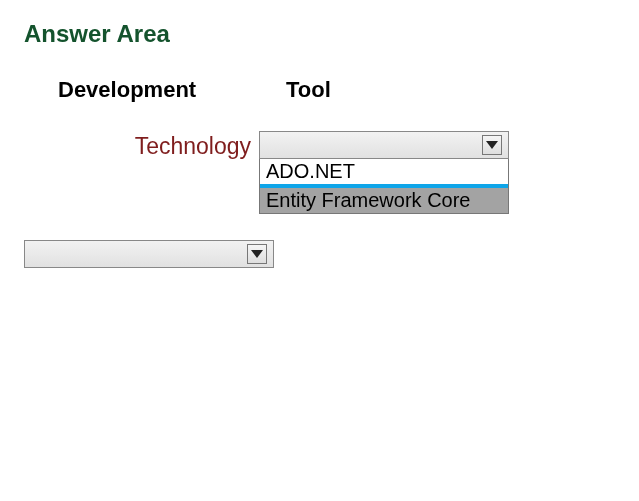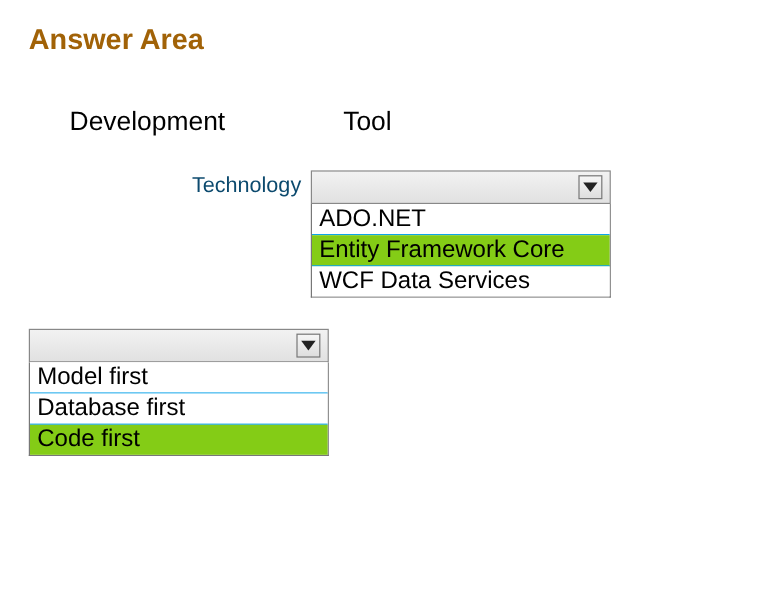--- a/index.html
+++ b/index.html
@@ -6,50 +6,50 @@
     body {
       font-family: Arial, sans-serif;
       background: #fff;
       padding: 20px 24px;
       width: 639px;
       height: 501px;
     }
     .page-title {
       font-size: 24px;
       font-weight: bold;
-      color: #a16207;
-      margin-bottom: 40px;
+      color: #14532d;
+      margin-bottom: 29px;
     }
     .columns-header {
       display: flex;
       margin-bottom: 28px;
       padding-left: 34px;
     }
     .col-left {
       width: 200px;
       font-size: 22px;
-      font-weight: normal;
+      font-weight: bold;
       color: #000;
     }
     .col-right {
       font-size: 22px;
-      font-weight: normal;
+      font-weight: bold;
       color: #000;
       margin-left: 28px;
     }
     .field-row {
       display: flex;
       align-items: flex-start;
       margin-bottom: 26px;
     }
     .field-label {
       width: 235px;
       text-align: right;
-      font-size: 18px;
-      color: #0c4a6e;
+      font-size: 23px;
+      color: #7f1d1d;
       padding-right: 8px;
       padding-top: 2px;
     }
     .dropdown-group {
       width: 250px;
     }
     .dropdown-closed {
       height: 28px;
       background: linear-gradient(#f2f2f2, #e1e1e1);
       border: 1px solid #888;
@@ -76,29 +76,29 @@
     }
     .dropdown-list {
       border: 1px solid #777;
       border-top: none;
       background: #fff;
     }
     .dropdown-option {
       font-size: 20px;
       color: #000;
       padding: 1px 8px 1px 6px;
-      border-bottom: 1px solid #0ea5e9;
+      border-bottom: 4px solid #0ea5e9;
       background: #fff;
       cursor: pointer;
     }
     .dropdown-option:last-child {
       border-bottom: none;
     }
     .dropdown-option.highlighted {
-      background: #84cc16;
+      background: #a3a3a3;
     }
   </style>
 </head>
 <body>
 
 <div class="page-title">Answer Area</div>
 
 <div class="columns-header">
   <div class="col-left">Development</div>
   <div class="col-right">Tool</div>
@@ -108,31 +108,25 @@
   <div class="field-label">Technology</div>
   <div class="dropdown-group">
     <div class="dropdown-closed">
       <div class="dropdown-arrow-box">
         <div class="dropdown-arrow"></div>
       </div>
     </div>
     <div class="dropdown-list" id="tech-list">
         <div class="dropdown-option">ADO.NET</div>
         <div class="dropdown-option highlighted">Entity Framework Core</div>
-        <div class="dropdown-option">WCF Data Services</div>
       </div>
   </div>
 </div>
 
 <div class="field-row">
   <div class="dropdown-group">
     <div class="dropdown-closed">
       <div class="dropdown-arrow-box">
         <div class="dropdown-arrow"></div>
       </div>
     </div>
-    <div class="dropdown-list" id="workflow-list">
-        <div class="dropdown-option">Model first</div>
-        <div class="dropdown-option">Database first</div>
-        <div class="dropdown-option highlighted">Code first</div>
-      </div>
   </div>
 </div>
 
 </body></html>

